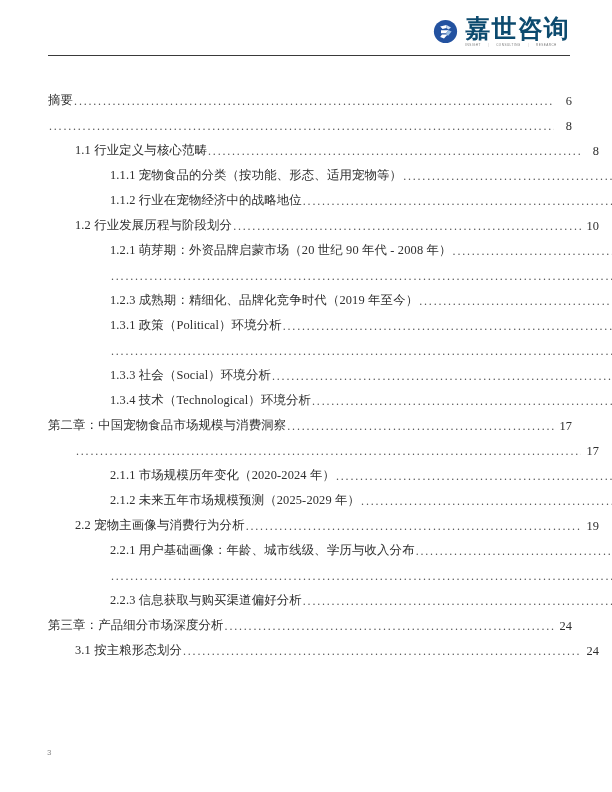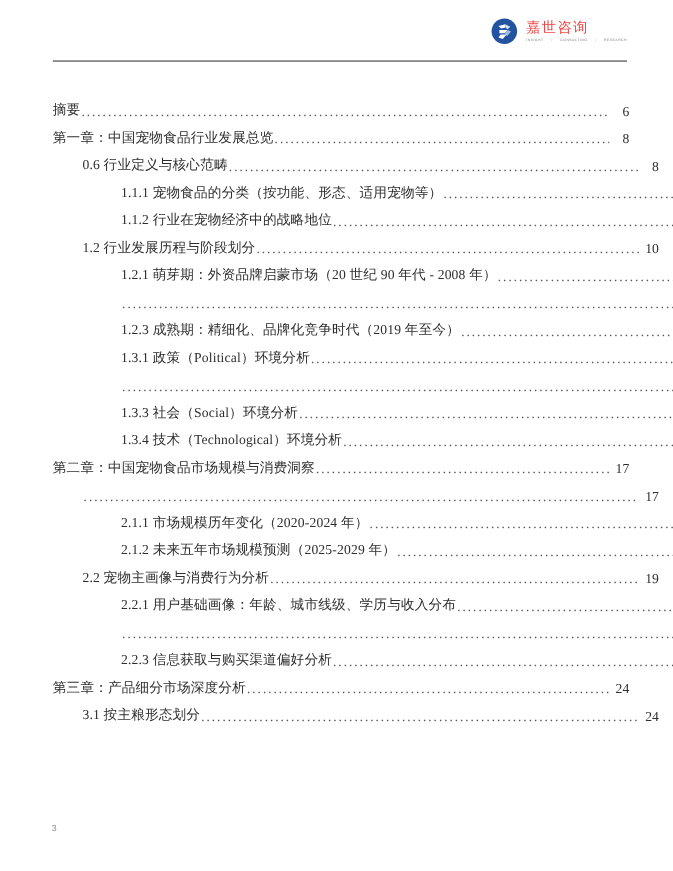--- a/index.html
+++ b/index.html
@@ -47,24 +47,24 @@
   }
   .brand-mark svg { display: block; }
   .brand-text {
     display: flex;
     flex-direction: column;
     justify-content: center;
     line-height: 1;
   }
   .brand-name {
     font-family: "DejaVu Sans", "Liberation Sans", sans-serif;
-    font-size: 13px;
-    font-weight: normal;
+    font-size: 25px;
+    font-weight: bold;
     letter-spacing: 1.2px;
-    color: #ef4444;
+    color: #0c4a6e;
     white-space: nowrap;
   }
   .brand-sub {
     margin-top: 3px;
     font-family: "Liberation Sans", sans-serif;
     font-size: 3.1px;
     letter-spacing: 0.45px;
     color: #7a7a7a;
     white-space: nowrap;
     display: flex;
@@ -174,26 +174,25 @@
   </div>
   <div class="header-rule"></div>
 
   <div class="toc" id="toc-list">
       <div class="toc-row lvl-0">
         <span class="label">摘要</span>
         <span class="leader"></span>
         <span class="pageno">6</span>
       </div>
       <div class="toc-row lvl-0">
-        <span class="label">第一章：中国宠物食品行业发展总览</span>
         <span class="leader"></span>
         <span class="pageno">8</span>
       </div>
       <div class="toc-row lvl-1">
-        <span class="label">0.6 行业定义与核心范畴</span>
+        <span class="label">1.1 行业定义与核心范畴</span>
         <span class="leader"></span>
         <span class="pageno">8</span>
       </div>
       <div class="toc-row lvl-2">
         <span class="label">1.1.1 宠物食品的分类（按功能、形态、适用宠物等）</span>
         <span class="leader"></span>
       </div>
       <div class="toc-row lvl-2">
         <span class="label">1.1.2 行业在宠物经济中的战略地位</span>
         <span class="leader"></span>

